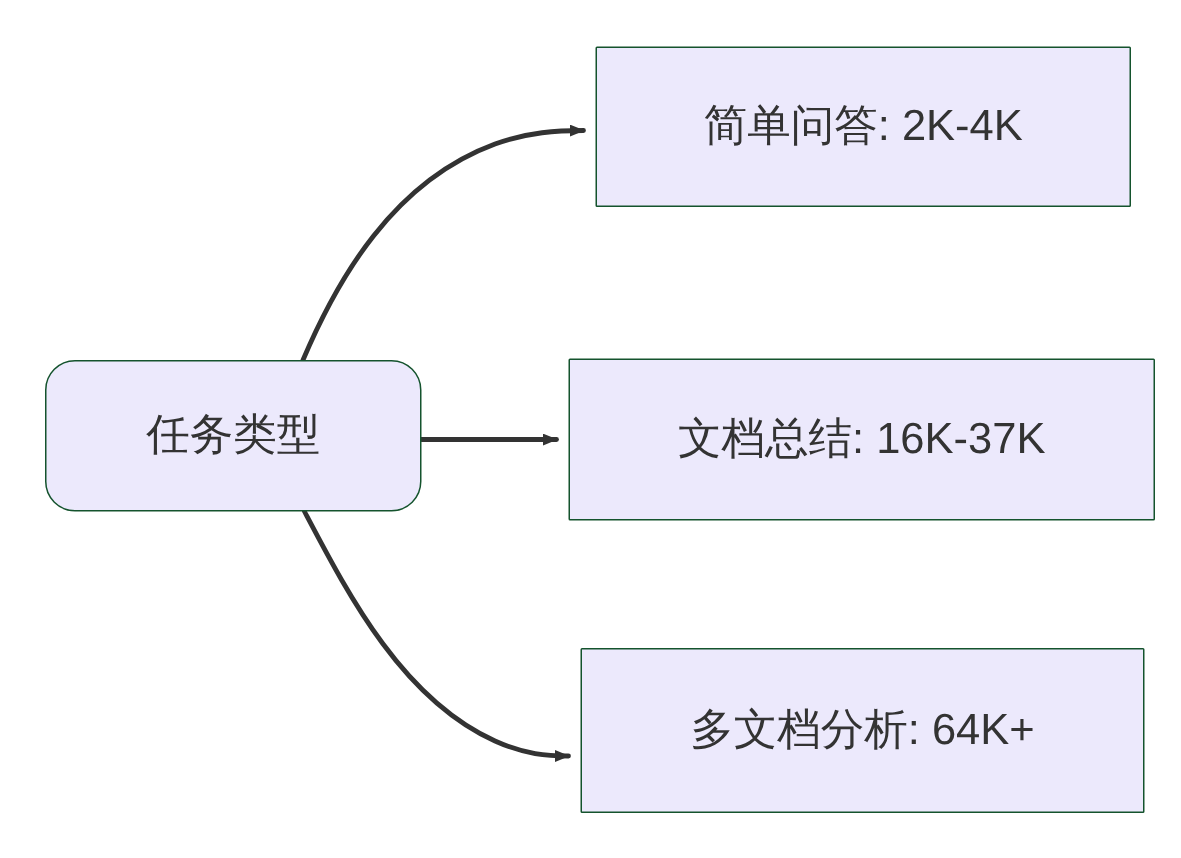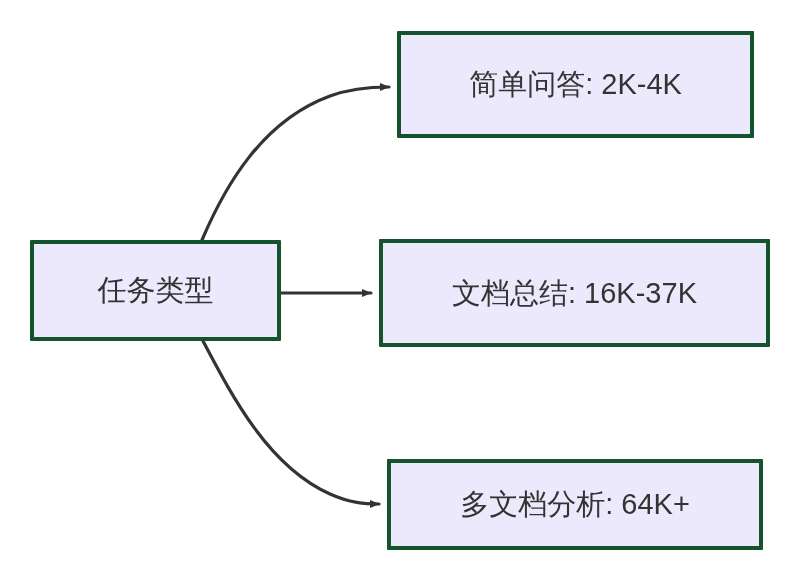--- a/index.html
+++ b/index.html
@@ -21,58 +21,59 @@
     position: absolute;
     left: 0;
     top: 0;
     width: 787px;
     height: 572px;
   }
   .node {
     position: absolute;
     box-sizing: border-box;
     background: #ece9fc;
-    border: 4px solid #14532d;
+    border: 1px solid #14532d;
     border-radius: 1px;
     display: flex;
     align-items: center;
     justify-content: center;
     overflow: hidden;
   }
   .node-label {
     font-size: 29px;
     color: #333333;
     line-height: 1.2;
     white-space: nowrap;
     letter-spacing: 0px;
     text-align: center;
   }
   .node-root {
     left: 30px;
     top: 240px;
     width: 251px;
     height: 101px;
+    border-radius: 20px;
   }
   .node-task-1 {
     left: 397px;
     top: 31px;
     width: 357px;
     height: 107px;
   }
   .node-task-2 {
     left: 379px;
     top: 239px;
     width: 391px;
     height: 108px;
   }
   .node-task-3 {
     left: 387px;
-    top: 459px;
+    top: 432px;
     width: 376px;
-    height: 91px;
+    height: 110px;
   }
 </style>
 </head>
 <body>
 
 <div id="diagram-canvas">
 
   <svg class="edge-layer" viewBox="0 0 787 572" width="787" height="572">
     <defs>
       <marker id="arrowhead" markerWidth="10" markerHeight="8" refX="9.2" refY="4" orient="auto" markerUnits="userSpaceOnUse">

